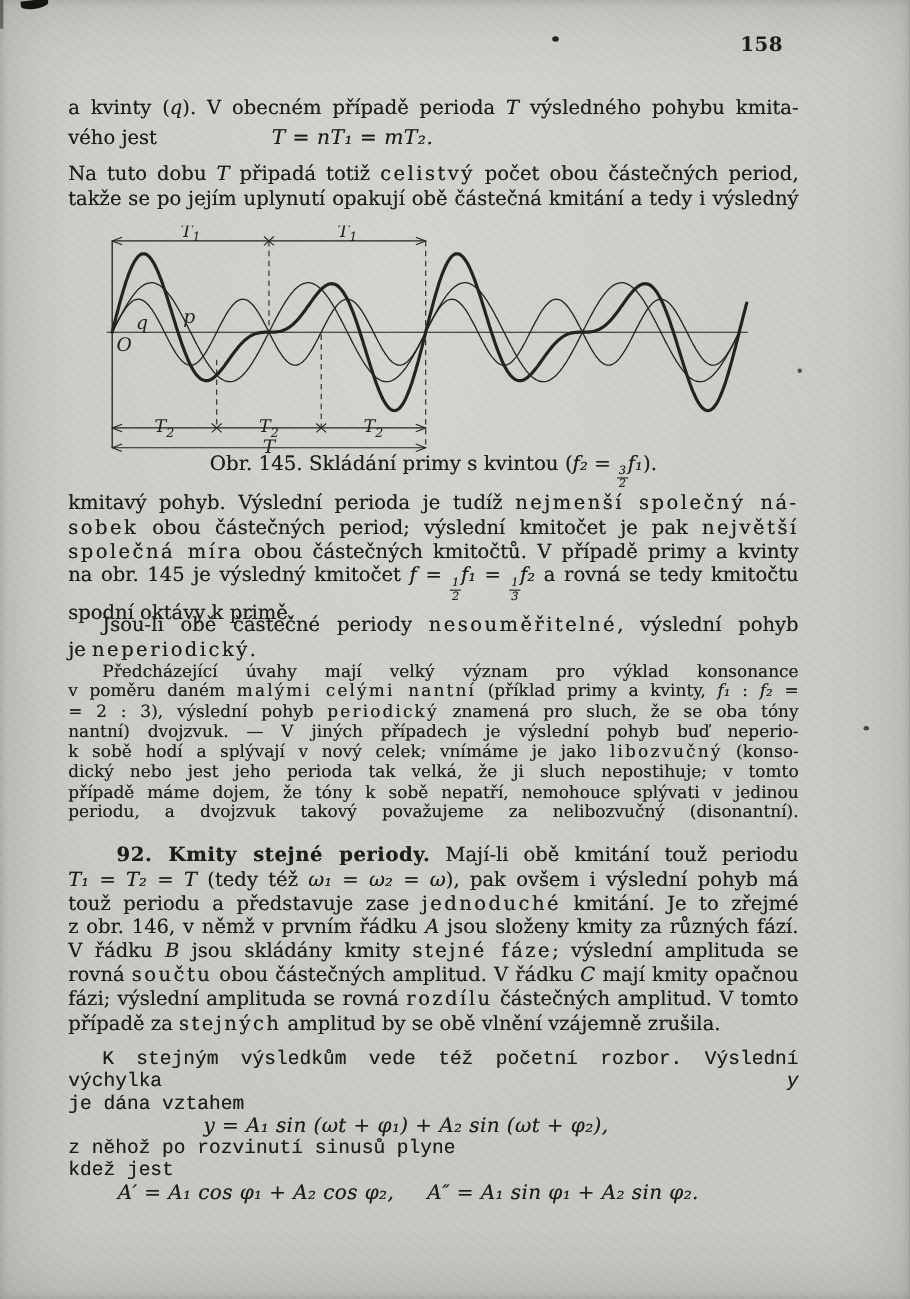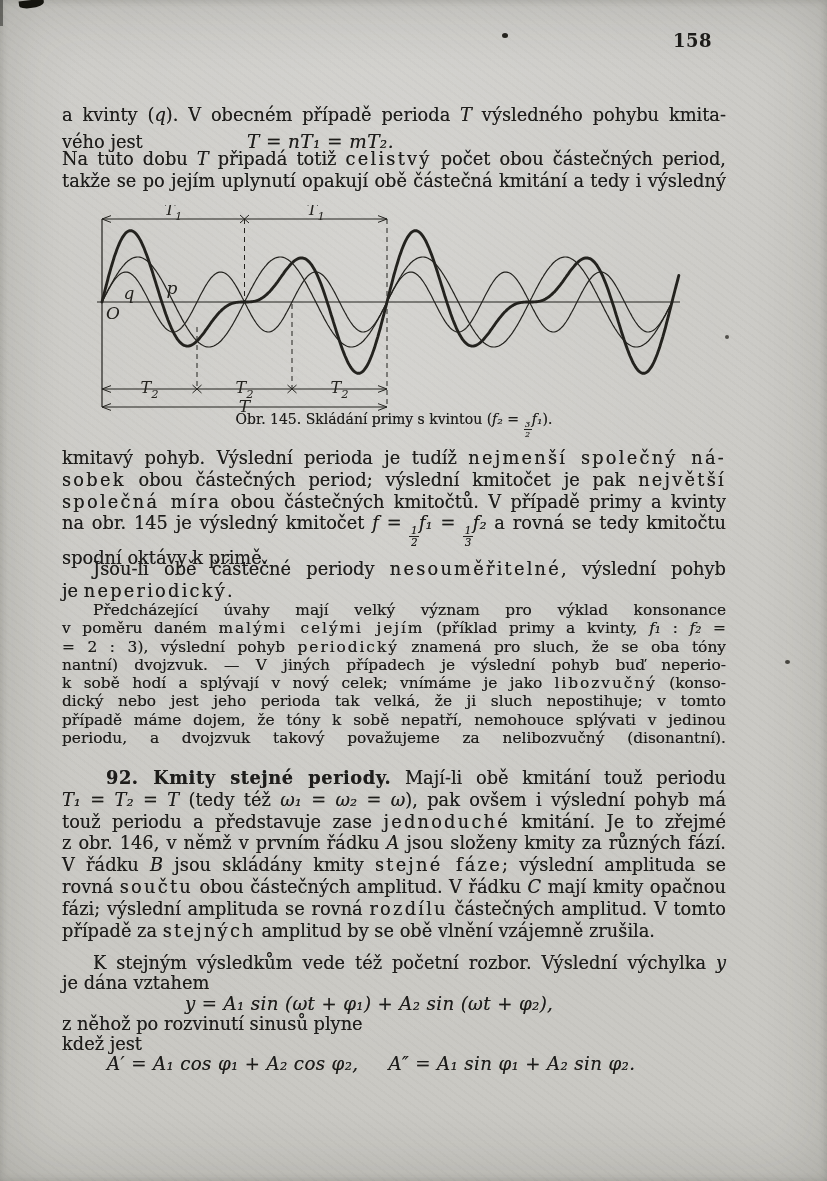--- a/index.html
+++ b/index.html
@@ -31,47 +31,47 @@
   .v{font-style:italic;}
   .eq{font-style:italic;letter-spacing:0.02em;}
   .eqrow{position:relative;margin-top:5px;height:26px;text-align:left;text-align-last:left;}
   .eqrow .eqpos{position:absolute;left:185px;top:0;font-size:18.5px;}
   .eqline{text-align:center;text-align-last:left;font-style:italic;}
   .fr{display:inline-flex;flex-direction:column;align-items:center;vertical-align:-0.42em;
       font-size:0.58em;line-height:1.05;font-style:italic;}
   .fr .fn{border-bottom:1px solid #1d1c1a;padding:0 1.5px;}
   .fr .fd{padding:0 1px;}
   .pagenum{position:absolute;top:30px;right:115px;font-weight:bold;font-size:18px;letter-spacing:0.5px;}
-  .caption{position:absolute;left:62px;width:664px;top:411px;text-align:center;font-size:14px;
+  .caption{position:absolute;left:62px;width:664px;top:411px;text-align:center;font-size:18px;
     text-shadow:0 0 0.5px rgba(20,20,18,0.6);}
   #figsvg{position:absolute;left:95px;top:205px;}
   .speck{position:absolute;background:#26241f;border-radius:50%;}
   .cornermark{position:absolute;left:19px;top:0;width:25px;height:8px;background:#14130e;
     border-radius:0 0 55% 45%;transform:rotate(-7deg);}
   .corneredge{position:absolute;left:0;top:0;width:3px;height:26px;background:rgba(10,10,8,0.45);}
-  #p7 .ln{line-height:20.3px;}
+  #p7 .ln{line-height:20.3px;font-family:Liberation Mono, monospace;}
   #p7 .eqline{line-height:20.3px;font-size:18.2px;}
   #eq2{padding-left:123px;}
   #eq3{padding-left:110px;}
   #eq4{padding-left:45px;display:flex;gap:30px;}
 </style>
 </head>
 <body>
 
 <div class="page">
 
   <div class="cornermark"></div>
   <div class="corneredge"></div>
   <div class="speck" style="left:502px;top:33px;width:6px;height:5px;"></div>
   <div class="speck" style="left:725px;top:335px;width:4px;height:4px;opacity:.75;"></div>
   <div class="speck" style="left:785px;top:660px;width:5px;height:4px;opacity:.8;"></div>
 
   <div class="pagenum">158</div>
 
-  <div class="txtblock" id="p1" style="top:104px">
+  <div class="txtblock" id="p1" style="top:88px">
     <div>
         <div class="ln">a kvinty (<i class="v">q</i>). V obecném případě perioda <i class="v">T</i> výsledného pohybu kmita-</div>
       </div>
     <div class="eqrow">
       <span>vého jest</span>
       <span class="eq eqpos">T = nT₁ = mT₂.</span>
     </div>
   </div>
 
   <div class="txtblock" id="p2" style="top:148px">
@@ -141,21 +141,21 @@
   <div class="txtblock" id="p4" style="top:558px">
     <div>
         <div class="ln in">Jsou-li obě částečné periody <span class="sp">nesouměřitelné</span>, výslední pohyb</div>
         <div class="ln rg">je <span class="sp">neperiodický</span>.</div>
       </div>
   </div>
 
   <div class="txtblock small" id="p5" style="top:601px">
     <div>
         <div class="ln in">Předcházející úvahy mají velký význam pro výklad konsonance</div>
-        <div class="ln">v poměru daném <span class="sp">malými celými jejím</span> (příklad primy a kvinty, <i class="v">f₁</i> : <i class="v">f₂</i> =</div>
+        <div class="ln">v poměru daném <span class="sp">malými celými nantní</span> (příklad primy a kvinty, <i class="v">f₁</i> : <i class="v">f₂</i> =</div>
         <div class="ln">= 2 : 3), výslední pohyb <span class="sp">periodický</span> znamená pro sluch, že se oba tóny</div>
         <div class="ln">nantní) dvojzvuk. — V jiných případech je výslední pohyb buď neperio-</div>
         <div class="ln">k sobě hodí a splývají v nový celek; vnímáme je jako <span class="sp">libozvučný</span> (konso-</div>
         <div class="ln">dický nebo jest jeho perioda tak velká, že ji sluch nepostihuje; v tomto</div>
         <div class="ln">případě máme dojem, že tóny k sobě nepatří, nemohouce splývati v jedinou</div>
         <div class="ln">periodu, a dvojzvuk takový považujeme za nelibozvučný (disonantní).</div>
       </div>
   </div>
 
   <div class="txtblock" id="p6" style="top:767px">

